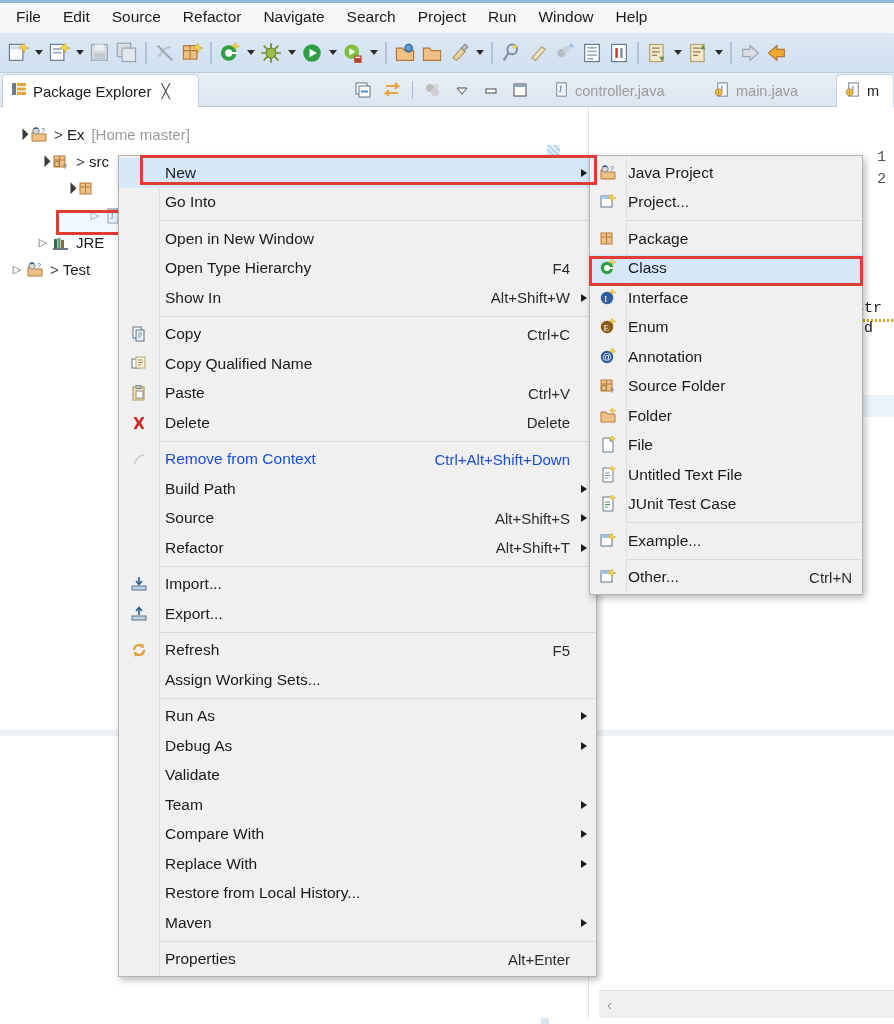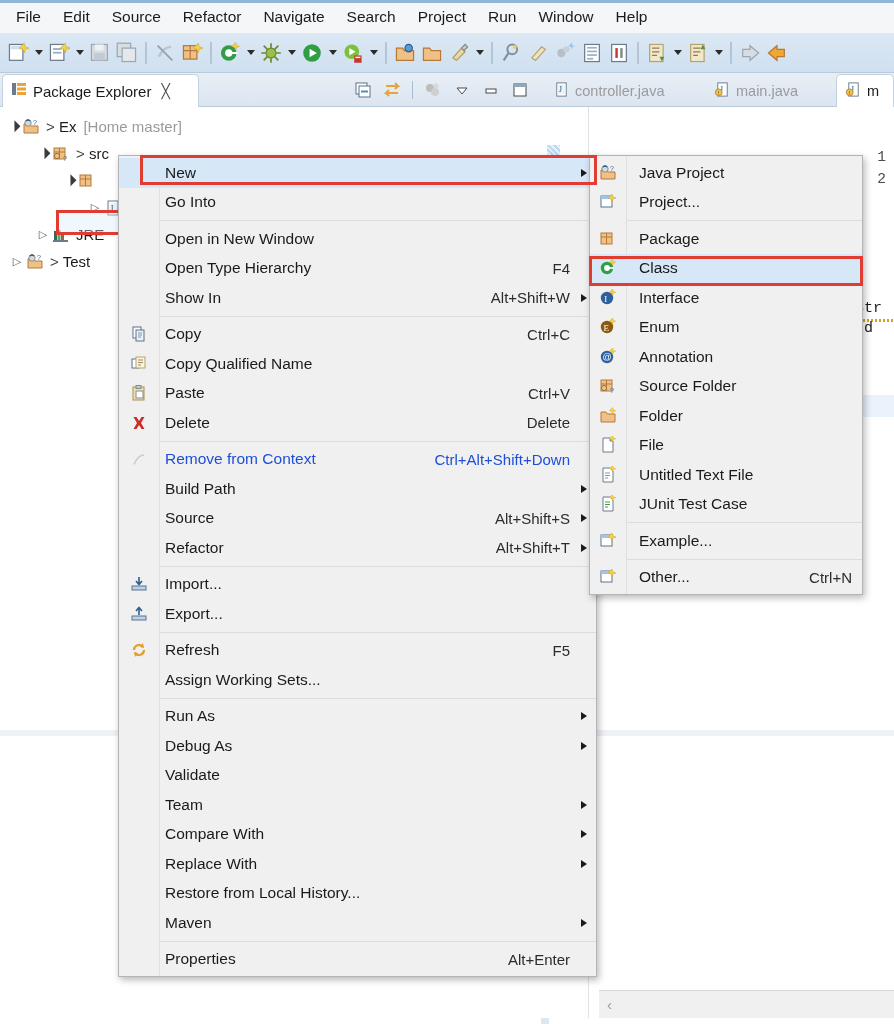--- a/index.html
+++ b/index.html
@@ -175,21 +175,21 @@
     position: absolute; left: 0; top: 0; bottom: 0; width: 36px; background: #f0f0f0;
   }
   .submenu .gutline {
     position: absolute; left: 36px; top: 0; bottom: 0; width: 1px; background: #e0e0e0;
   }
   .sitem {
     position: relative; height: 29.5px; display: flex; align-items: center;
     font-size: 15.5px; color: #1a1a1a; z-index: 2;
   }
   .sitem .micon { width: 36px; height: 29.5px; display: flex; align-items: center; justify-content: center; flex: 0 0 36px; }
-  .sitem .mlabel { padding-left: 13px; flex: 1 1 auto; white-space: nowrap; }
+  .sitem .mlabel { padding-left: 2px; flex: 1 1 auto; white-space: nowrap; }
   .sitem .maccel { color: #2b2b2b; font-size: 15px; padding-right: 10px; }
   .sitem.hl { background: #d6e7f7; }
   .ssep { height: 1px; background: #dcdcdc; margin: 3px 0 3px 37px; position: relative; z-index: 2; }
   .sub-hl-box {
     position: absolute; left: 589px; top: 256px; width: 274px; height: 30px;
     border: 3px solid #e03c31; z-index: 75; pointer-events: none;
   }
 
   .topstrip { position: absolute; left: 0; top: 0; width: 894px; height: 3px; background: #8fb7d8; z-index: 2; }
   .bottomstrip { position: absolute; left: 0; bottom: 0; width: 894px; height: 6px; background: #eef2f6; }
@@ -429,21 +429,21 @@
         <div class="vt">
           <svg width="18" height="18" viewBox="0 0 18 18">
             <rect x="3" y="3" width="12" height="12" fill="#ffffff" stroke="#4a4a4a"></rect>
             <rect x="3" y="3" width="12" height="3" fill="#8fa8bd"></rect>
           </svg>
         </div>
       </div>
     </div>
 
     <div class="tree" id="tree">
-        <div class="trow" style="padding-left: 6px;">
+        <div class="trow" style="padding-left: 14px; margin-top: 8px;">
           <span class="tw open"></span>
           <span class="tico">
             <svg width="18" height="18" viewBox="0 0 18 18">
               <path d="M2 6 H7 L8.5 8 H16 V15 H2z" fill="#f0c187" stroke="#b5793a"></path>
               <circle cx="6" cy="5" r="3.2" fill="#d9d9d9" stroke="#8a8a8a"></circle>
               <path d="M4 3 q2 -2 4 0" fill="none" stroke="#2f5f8f" stroke-width="1.4"></path>
               <text x="11" y="7" font-size="7" fill="#2f5f8f" font-family="sans-serif">?</text>
             </svg>
           </span>
           <span class="tlabel"><span class="gt">&gt;</span> <span>Ex</span></span>

